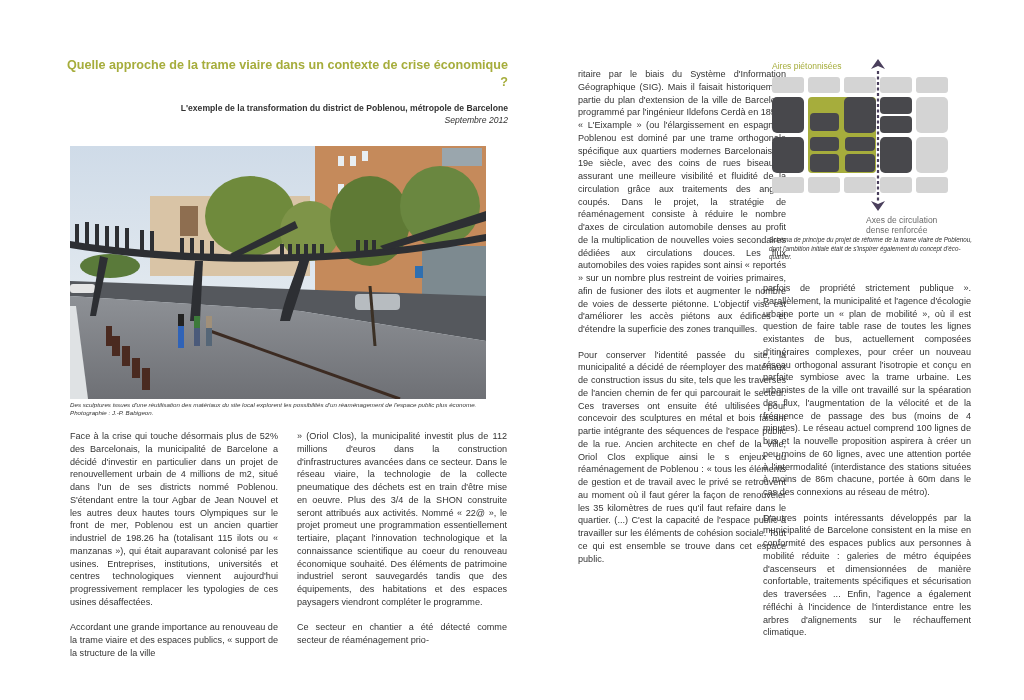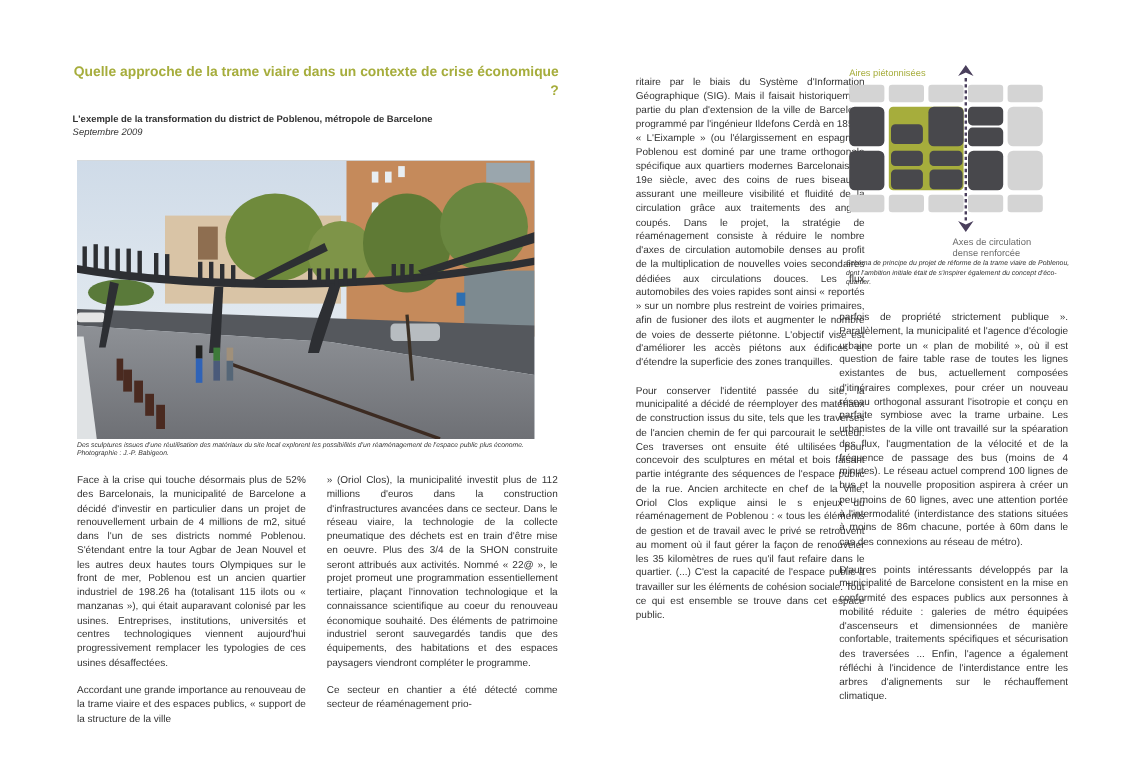--- a/index.html
+++ b/index.html
@@ -5,21 +5,21 @@
   * { box-sizing: border-box; margin: 0; padding: 0; }
   html, body { width: 1024px; height: 700px; background: #ffffff; overflow: hidden; }
   body { position: relative; font-family: "DejaVu Sans", sans-serif; color: #2e2e2e; }
 
   .title {
     position: absolute; left: 66px; top: 57px; width: 442px;
     text-align: right; color: #a6ad3c; font-weight: bold;
     font-size: 12.6px; line-height: 17px; font-family: "Liberation Sans", sans-serif;
   }
   .subtitle {
-    position: absolute; left: 66px; top: 103px; width: 442px; text-align: left;
+    position: absolute; left: 66px; top: 103px; width: 442px; text-align: right;
     font-family: "Liberation Sans", sans-serif; font-size: 8.6px; line-height: 11.5px; color: #333;
   }
   .subtitle .s1 { font-weight: bold; display: block; }
   .subtitle .s2, .subtitle .s3 { font-style: italic; display: block; }
 
   .photo {
     position: absolute; left: 70px; top: 146px; width: 416px; height: 253px;
     overflow: hidden; background: #9aa0a6;
   }
   .photo svg { display: block; }
@@ -49,21 +49,21 @@
     font-size: 6.3px; line-height: 8.5px; color: #333;
   }
 </style>
 </head>
 <body>
 
 <h1 class="title">Quelle approche de la trame viaire dans un contexte de crise économique ?</h1>
 
 <div class="subtitle">
   <span class="s1">L'exemple de la transformation du district de Poblenou, métropole de Barcelone</span>
-  <span class="s3">Septembre 2009</span>
+  <span class="s3">Septembre 2012</span>
 </div>
 
 <div class="photo">
   <svg width="416" height="253" viewBox="0 0 416 253">
     <defs>
       <linearGradient id="sky" x1="0" y1="0" x2="0" y2="1">
         <stop offset="0" stop-color="#cfdbe8"></stop>
         <stop offset="1" stop-color="#eef2f4"></stop>
       </linearGradient>
       <linearGradient id="ground" x1="0" y1="0" x2="0" y2="1">

